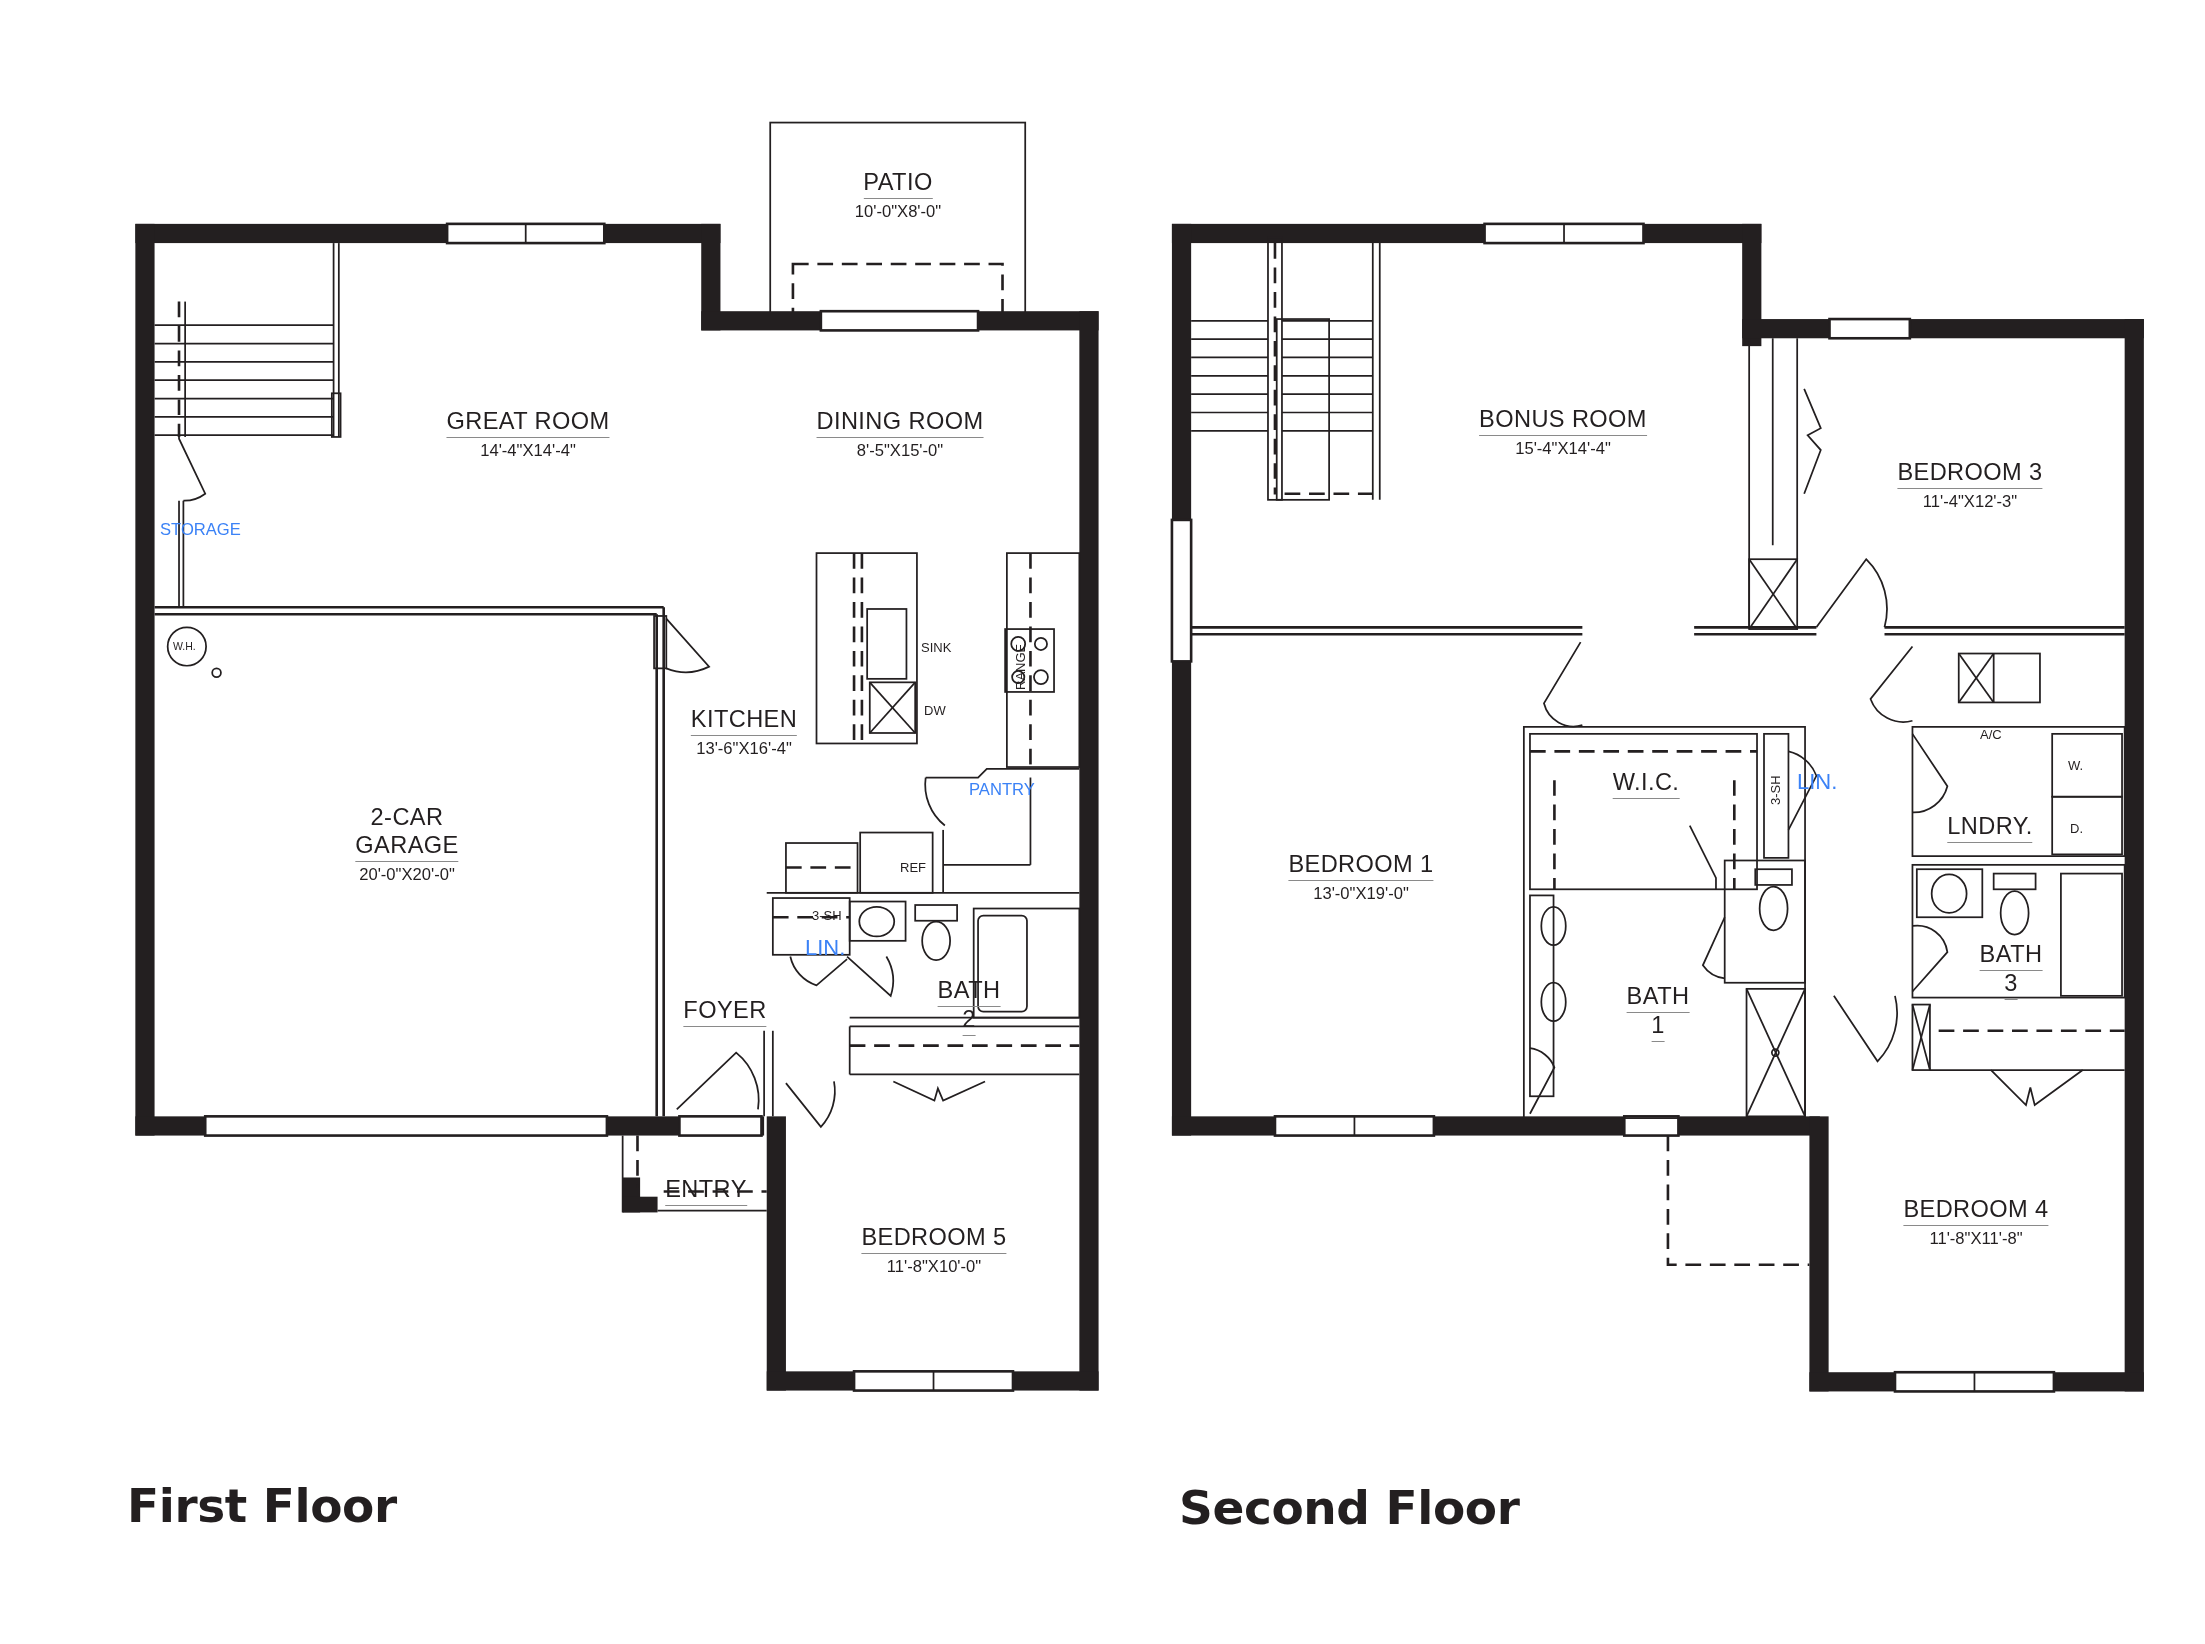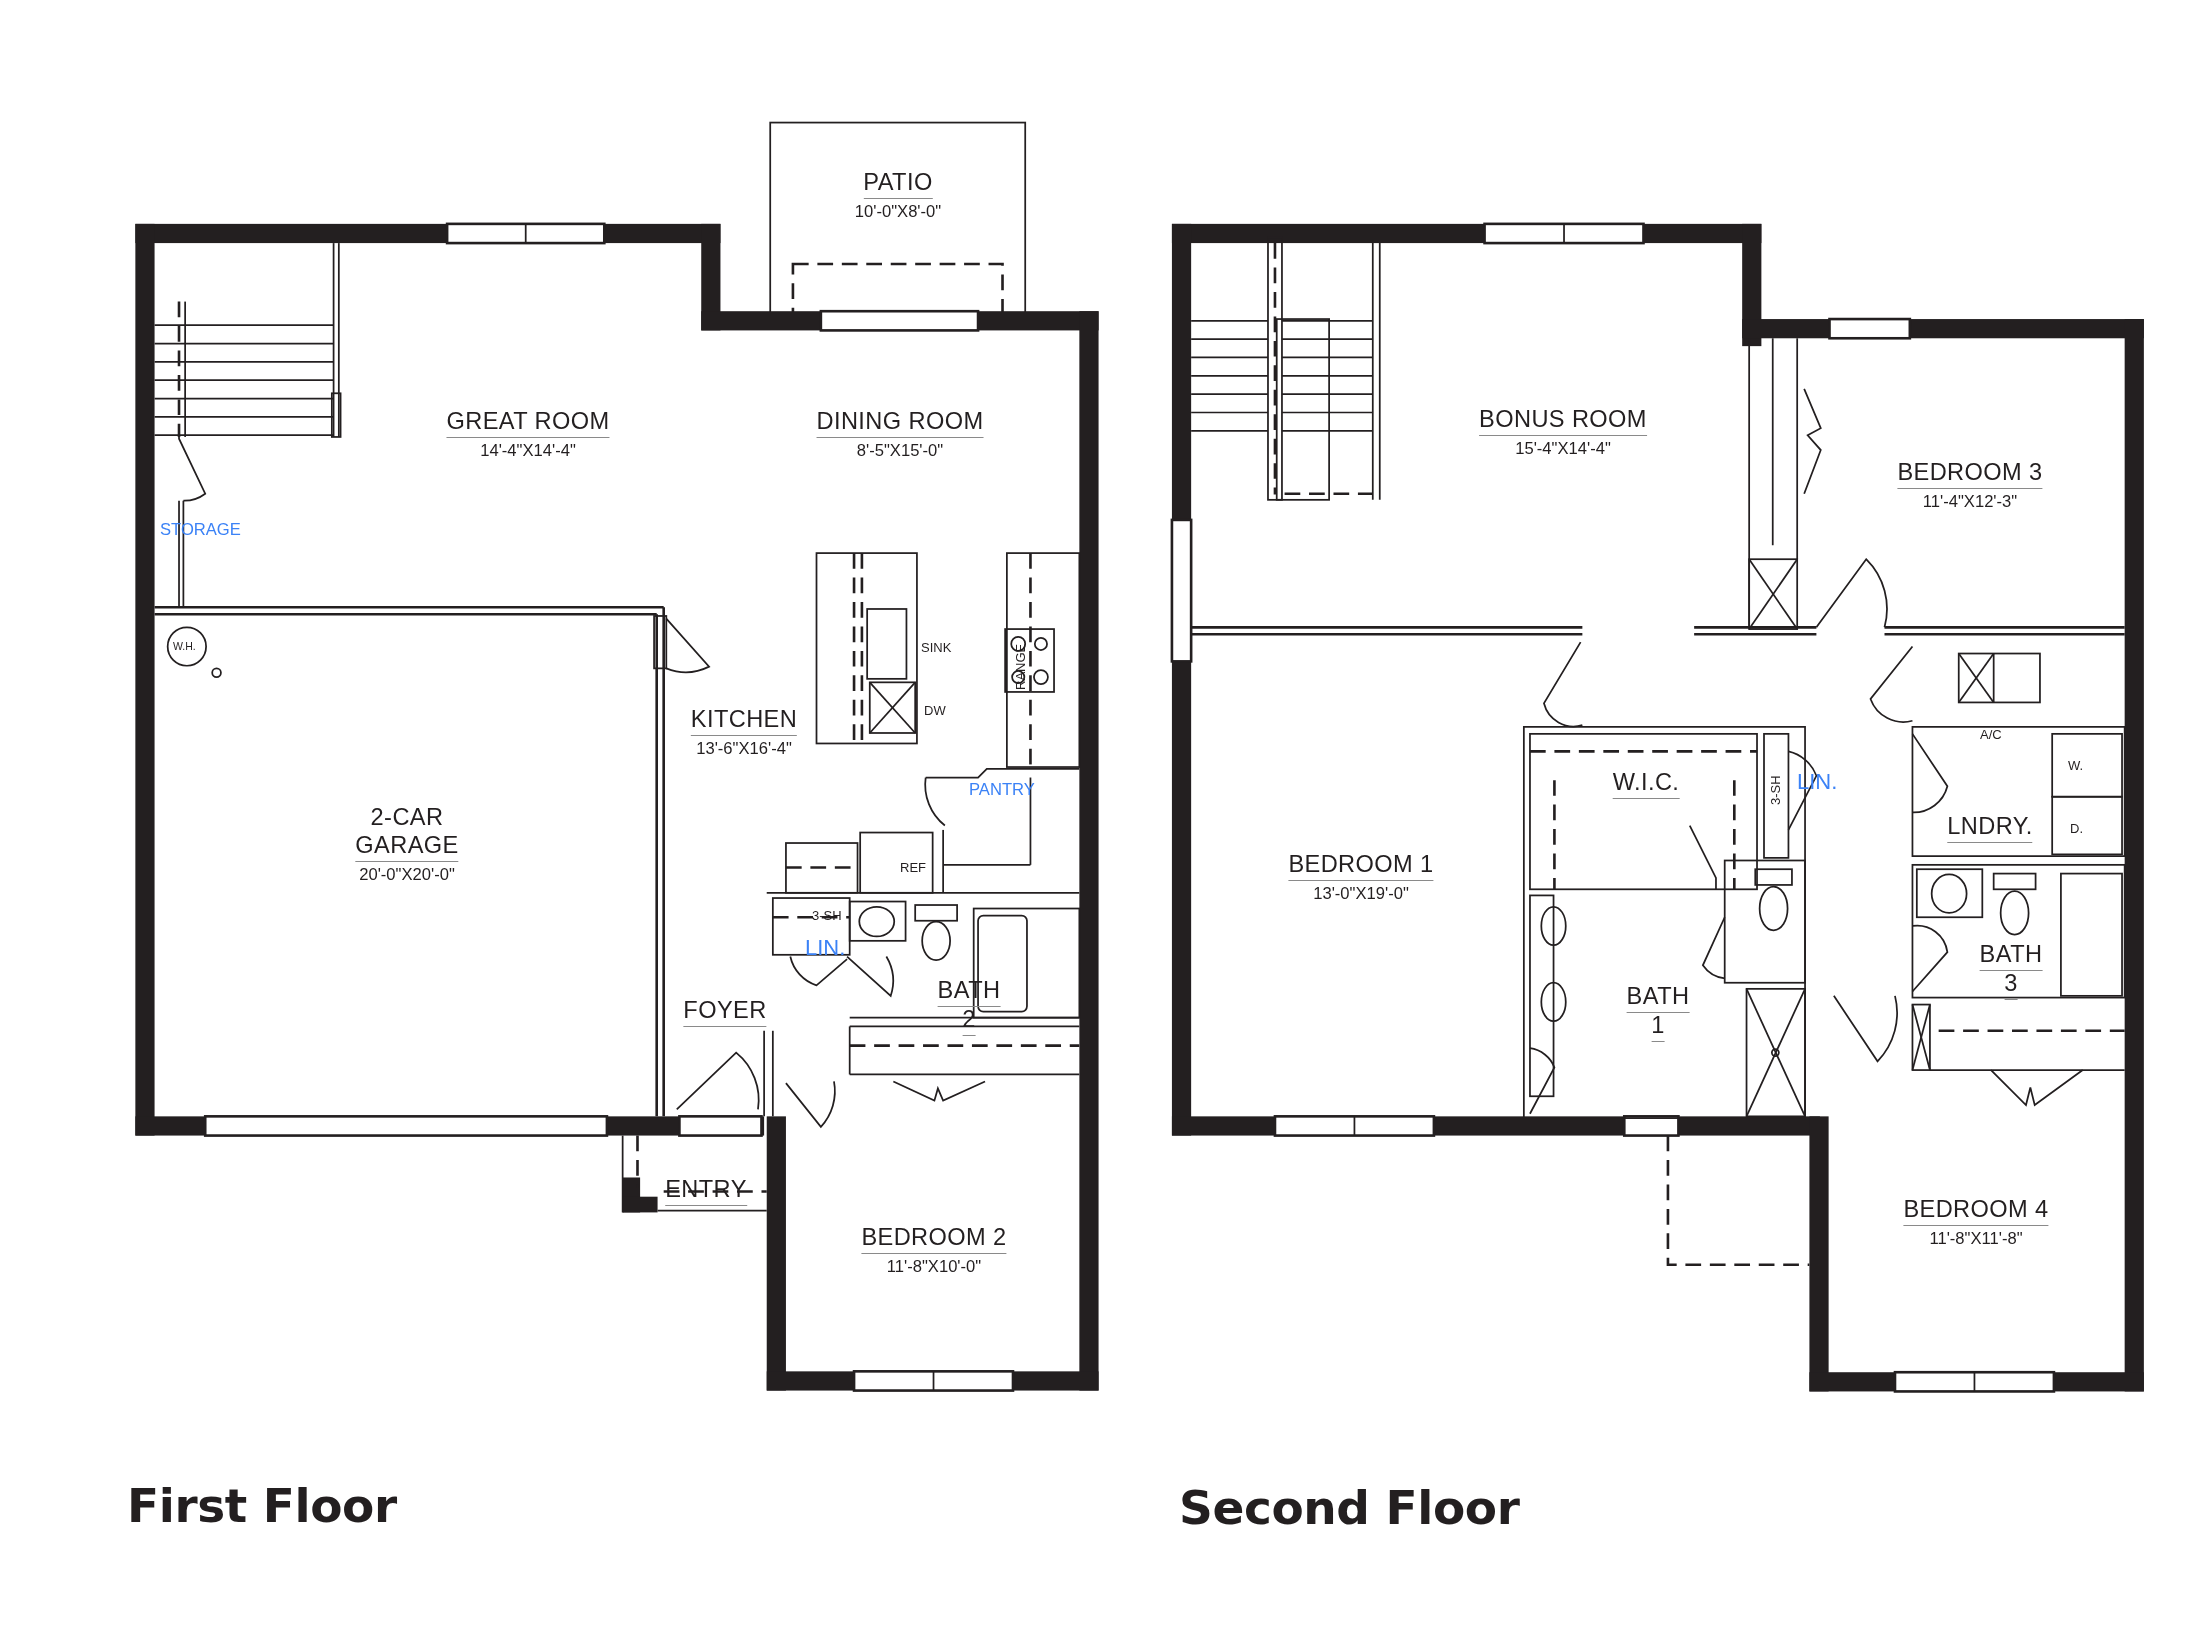--- a/index.html
+++ b/index.html
@@ -268,21 +268,21 @@
 <div class="room-label" style="left:744px; top:707px;">
   <span class="room-name">KITCHEN</span>
   <span class="room-dim">13'-6"X16'-4"</span>
 </div>
 <div class="room-label" style="left:407px; top:805px;">
   <span class="room-name" style="border-bottom:none;">2-CAR</span><br>
   <span class="room-name">GARAGE</span>
   <span class="room-dim">20'-0"X20'-0"</span>
 </div>
 <div class="room-label" style="left:934px; top:1225px;">
-  <span class="room-name">BEDROOM 2</span>
+  <span class="room-name">BEDROOM 5</span>
   <span class="room-dim">11'-8"X10'-0"</span>
 </div>
 <div class="room-label" style="left:969px; top:978px;">
   <span class="room-name">BATH</span><br>
   <span class="room-name">2</span>
 </div>
 <div class="room-label" style="left:725px; top:998px;">
   <span class="room-name">FOYER</span>
 </div>
 <div class="room-label" style="left:706px; top:1177px;">

